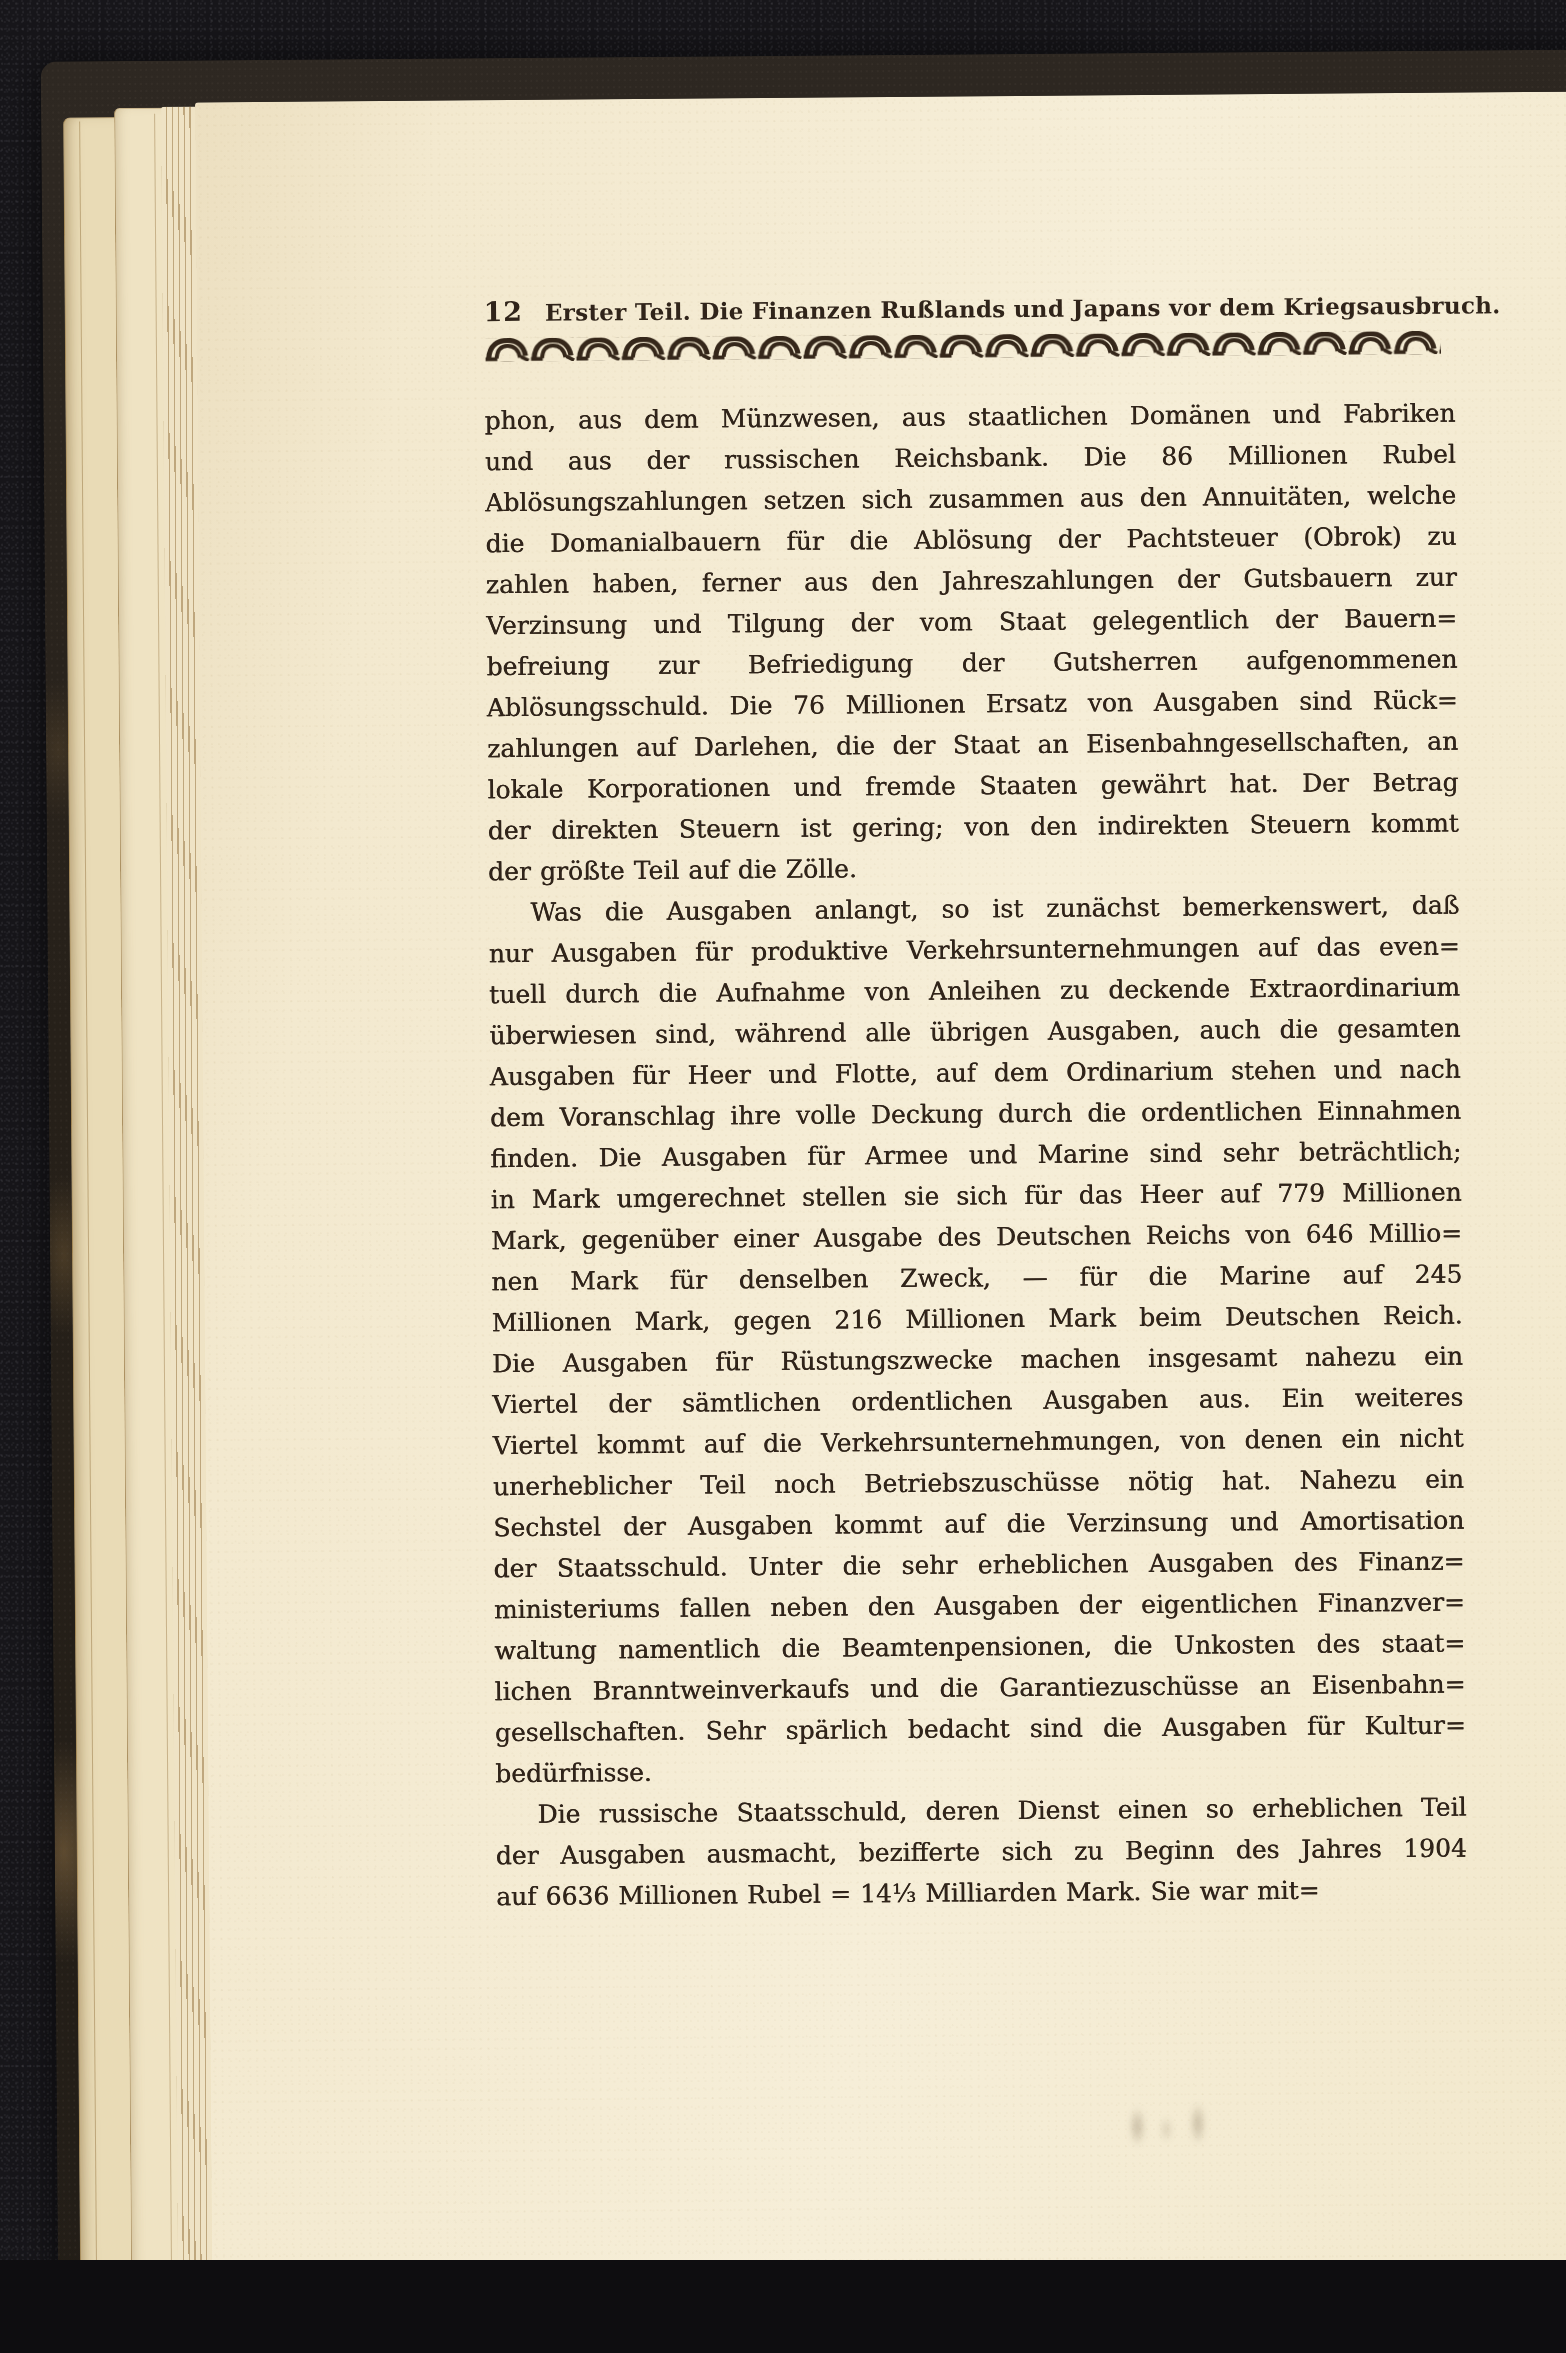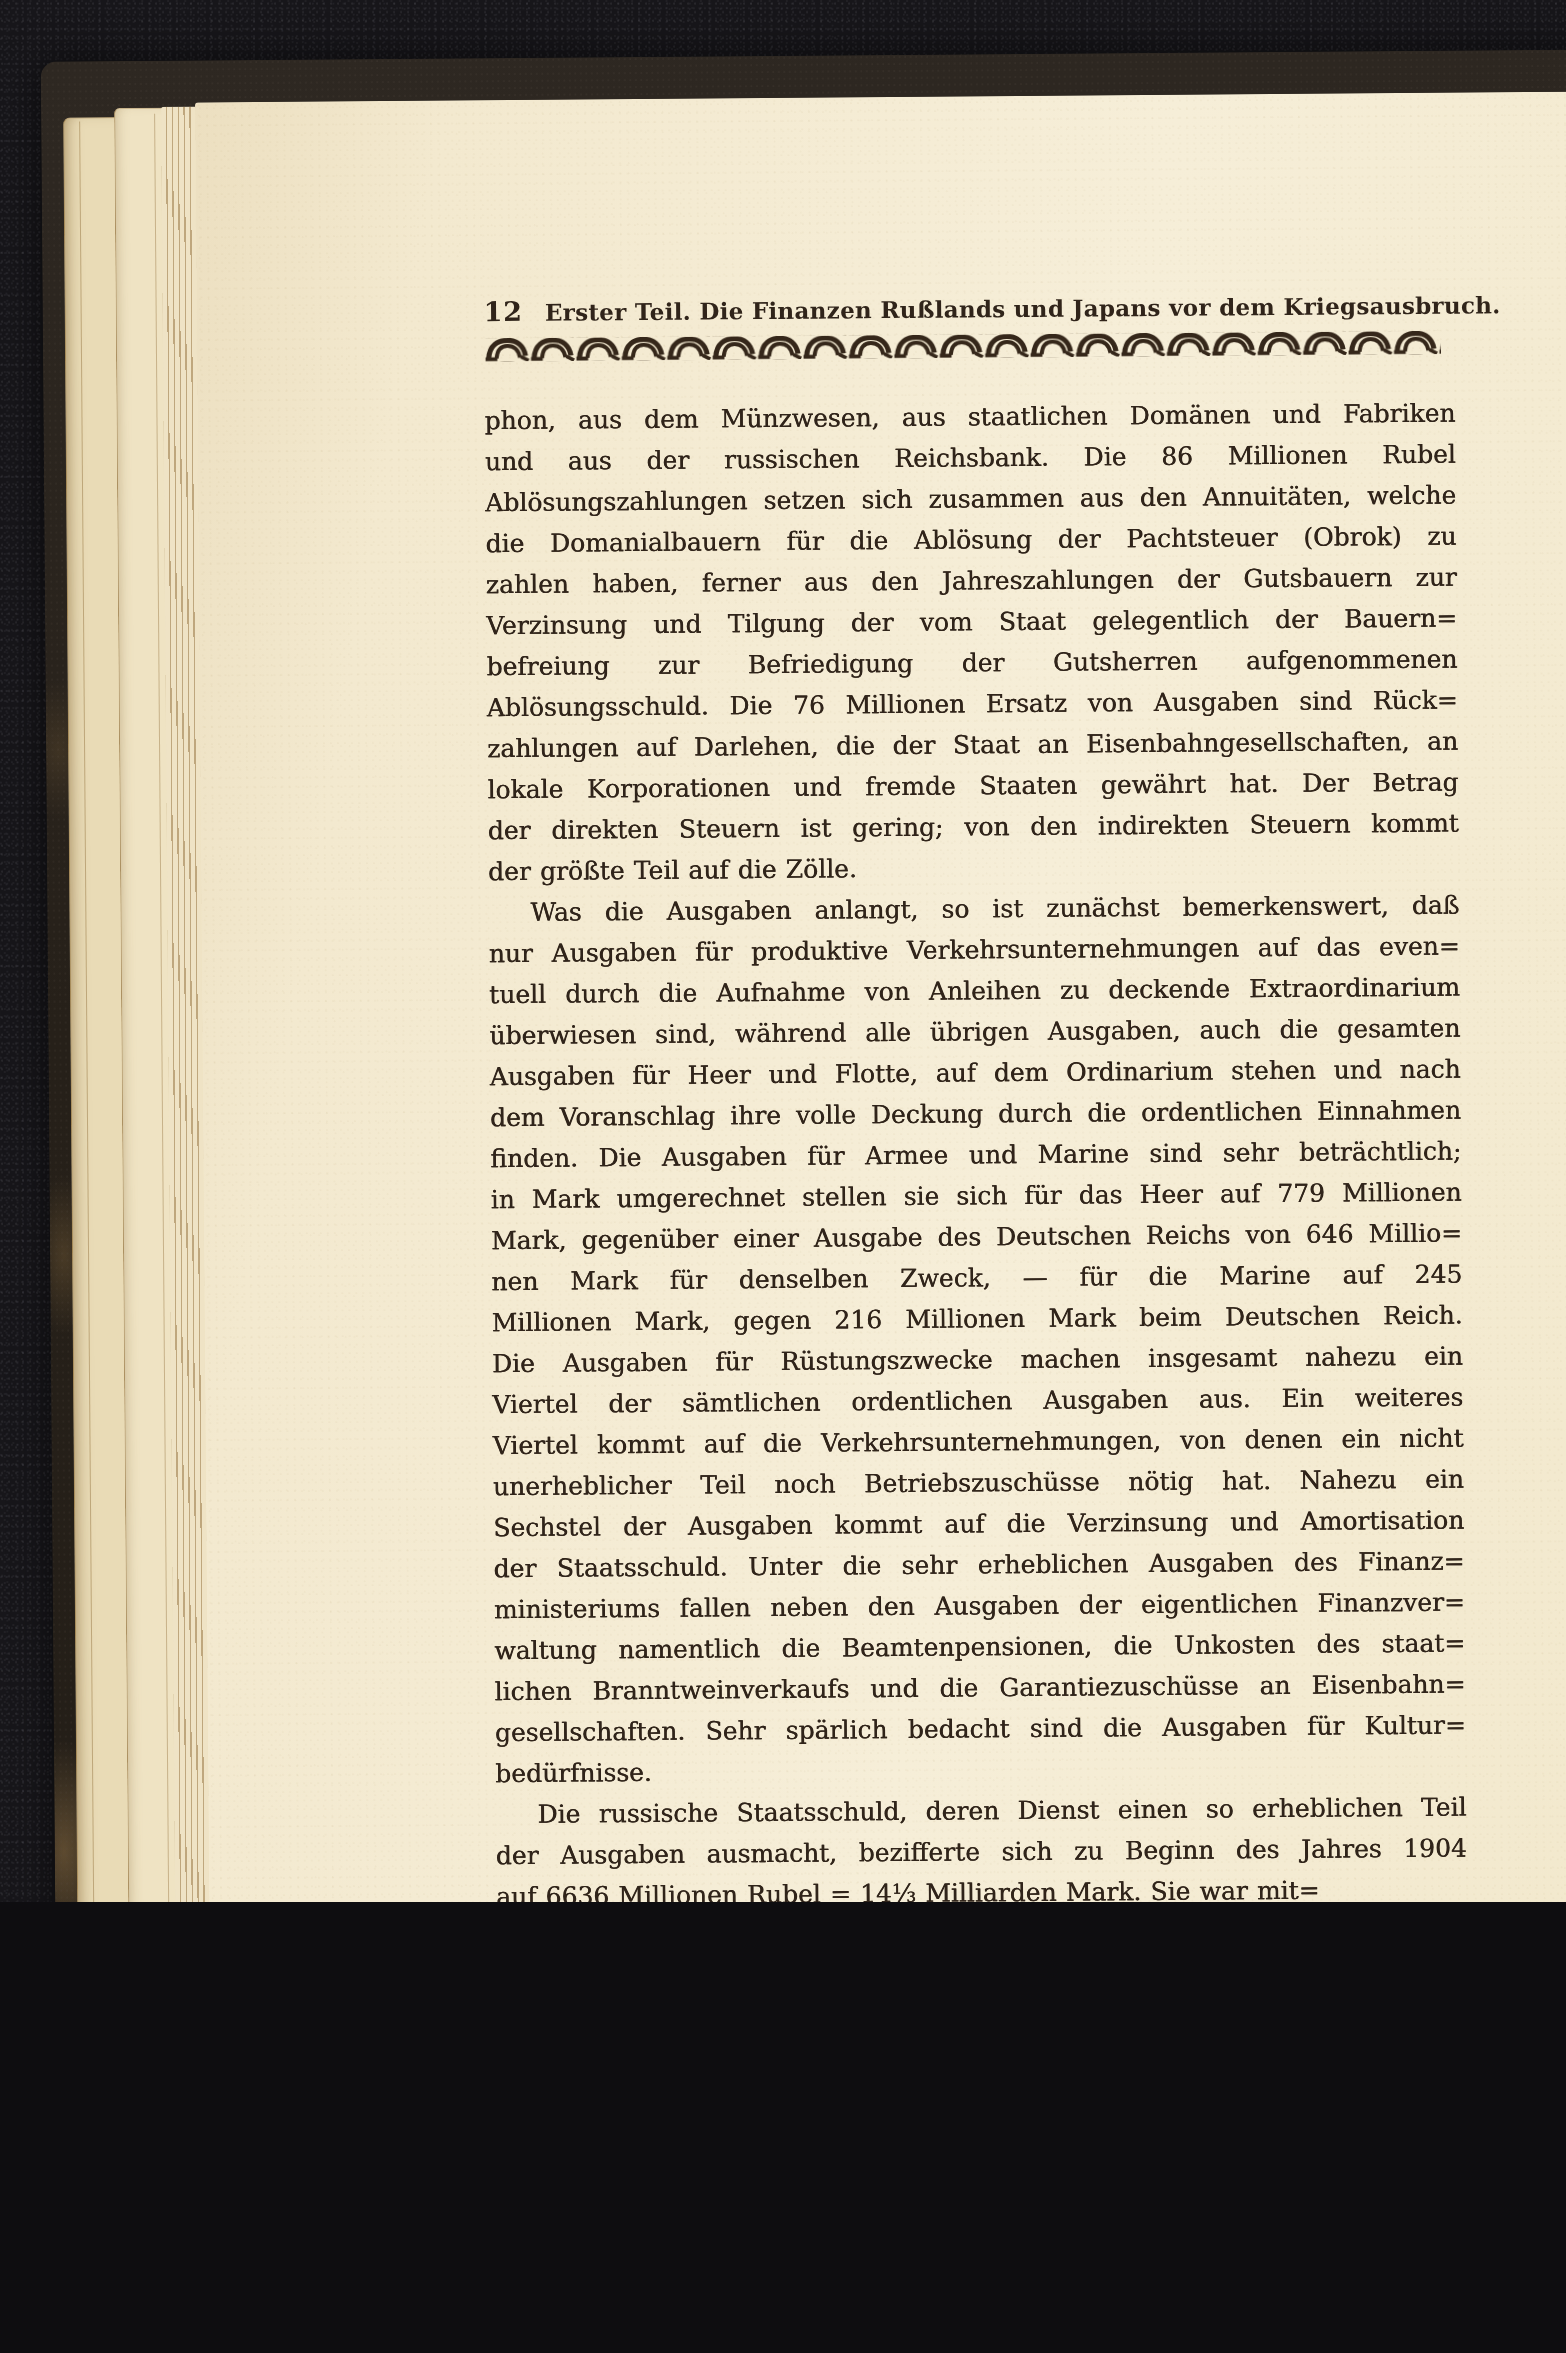--- a/index.html
+++ b/index.html
@@ -1,17 +1,17 @@
 <!DOCTYPE html>
 <html style="font-size:12.5px"><head>
 <meta charset="utf-8">
 <style>
   html,body{margin:0;padding:0;background:#0e0d10;}
   .scene{
-    position:relative;width:1567px;height:1902px;overflow:hidden;
+    position:relative;width:1567px;height:2260px;overflow:hidden;
     background:#17161a;
     font-family:"DejaVu Serif","Liberation Serif",serif;
   }
   
   .scene::before{
     content:"";position:absolute;inset:0;
     background-image:
       radial-gradient(circle at 30% 40%, rgba(140,140,148,.14) 0 0.9px, transparent 1.3px),
       radial-gradient(circle at 70% 65%, rgba(95,95,104,.16) 0 0.8px, transparent 1.2px),
       radial-gradient(circle at 15% 80%, rgba(60,60,68,.30) 0 0.9px, transparent 1.3px),

